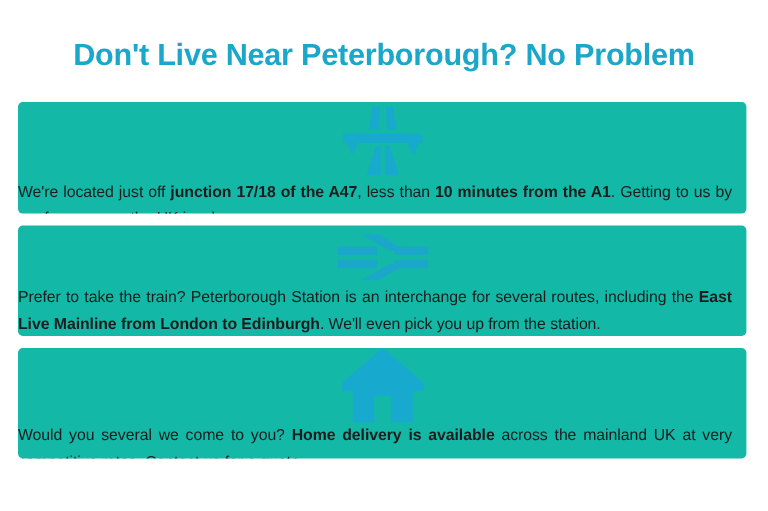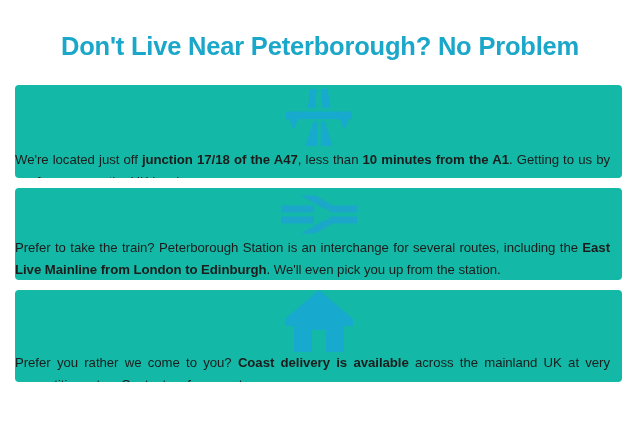--- a/index.html
+++ b/index.html
@@ -147,18 +147,18 @@
     <div class="card card-home">
       <div class="card-icon">
         <svg width="68" height="62" viewBox="0 0 68 62" aria-hidden="true">
           <g fill="#17A9CE">
 
             <path d="M34 0 L68 29 L68 36 L59 36 L59 62 L41 62 L41 40 L27 40 L27 62 L9 62 L9 36 L0 36 L0 29 Z"></path>
           </g>
         </svg>
       </div>
       <div class="card-text">
-        <span>Prefer you rather we come to you? </span><b>Coast delivery is available</b><span> across the mainland UK at very competitive rates. Contact us for a quote.</span>
+        <span>Would you several we come to you? </span><b>Home delivery is available</b><span> across the mainland UK at very competitive rates. Contact us for a quote.</span>
       </div>
     </div>
 
   </div>
 </div>
 
 </body></html>

